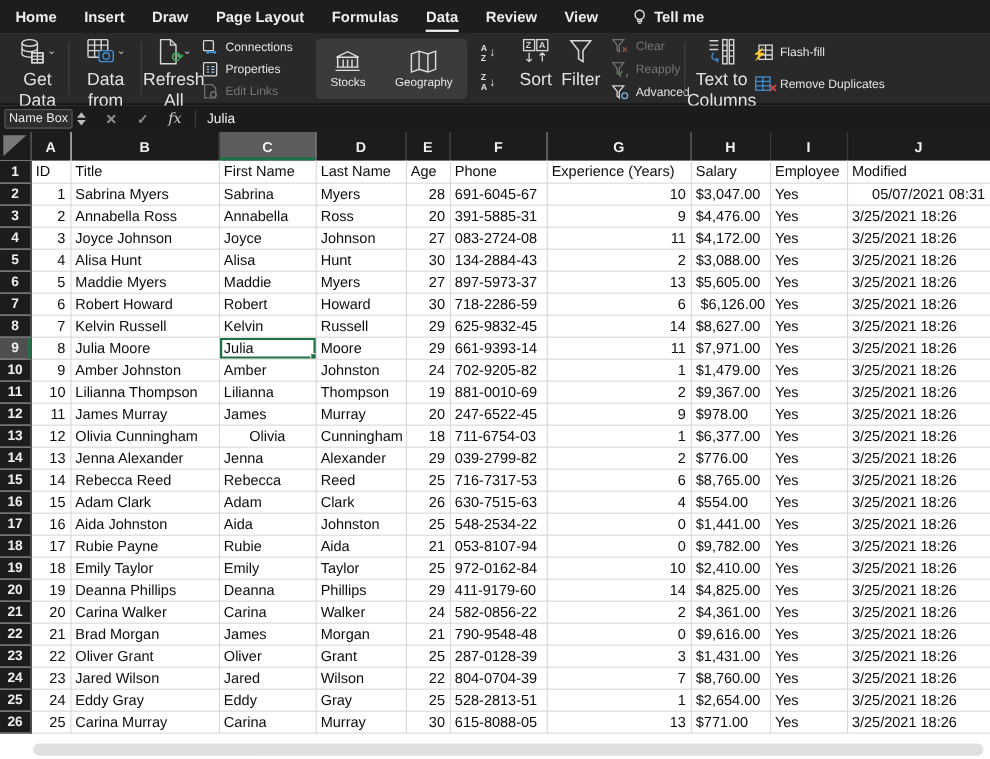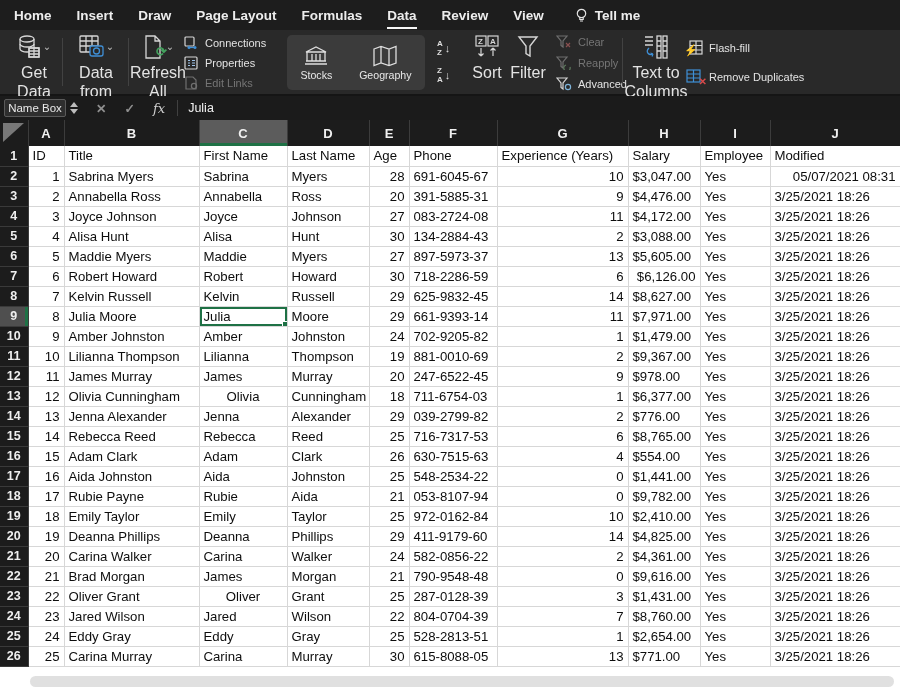--- a/index.html
+++ b/index.html
@@ -670,21 +670,21 @@
             <td style="text-align: left;">790-9548-48</td>
             <td style="text-align: right;">0</td>
             <td style="text-align: left;">$9,616.00</td>
             <td style="text-align: left;">Yes</td>
             <td style="text-align: left;">3/25/2021 18:26</td>
           </tr>
           <tr>
             <th class="rowhead">23</th>
             <td style="text-align: right;">22</td>
             <td style="text-align: left;">Oliver Grant</td>
-            <td style="text-align: center; margin-left: 47px;">Oliver</td>
+            <td style="text-align: left; margin-left: 47px;">Oliver</td>
             <td style="text-align: left;">Grant</td>
             <td style="text-align: right;">25</td>
             <td style="text-align: left;">287-0128-39</td>
             <td style="text-align: right;">3</td>
             <td style="text-align: left;">$1,431.00</td>
             <td style="text-align: left;">Yes</td>
             <td style="text-align: left;">3/25/2021 18:26</td>
           </tr>
           <tr>
             <th class="rowhead">24</th>

